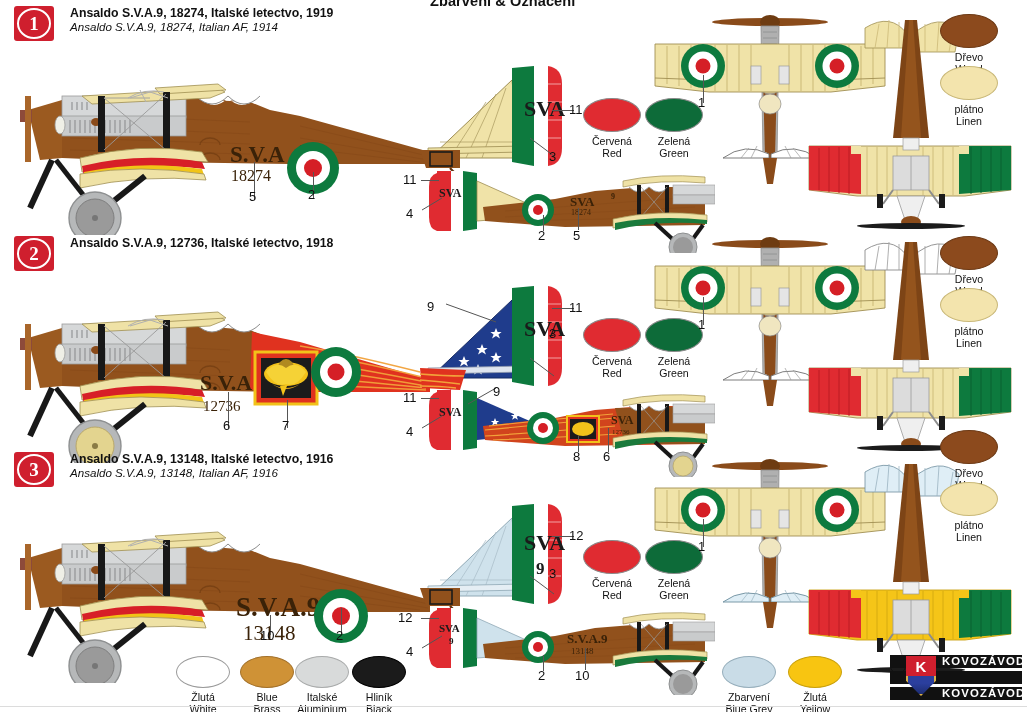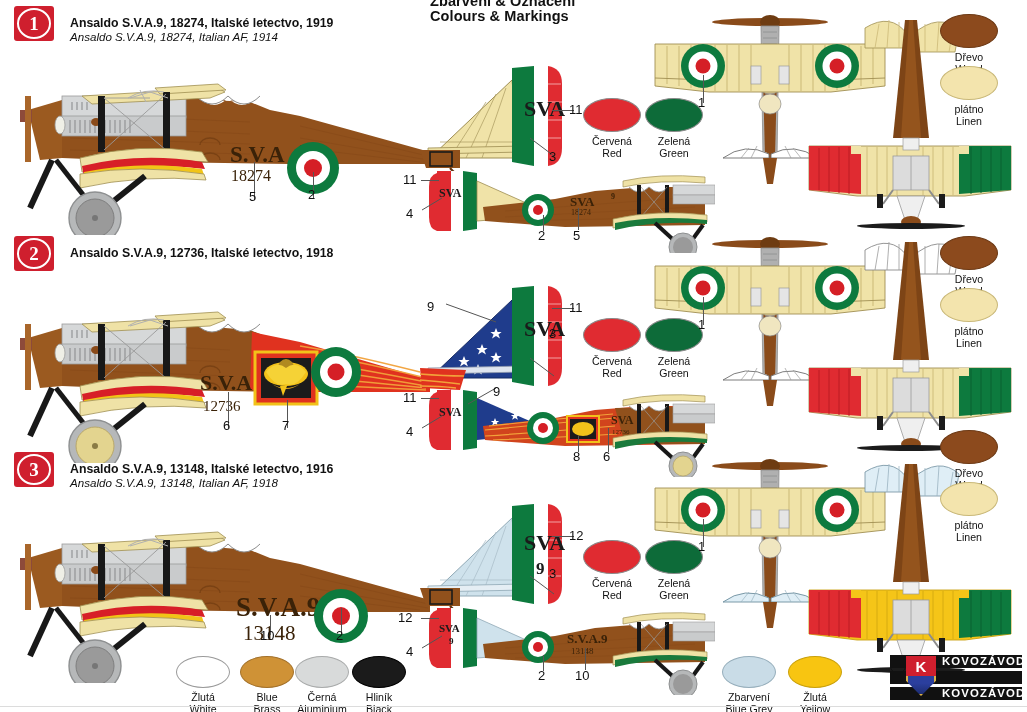--- a/index.html
+++ b/index.html
@@ -14,21 +14,21 @@
   
   .sheet-title{
     position:absolute;left:430px;top:-6px;width:340px;
     font-size:14.5px;font-weight:bold;line-height:15px;letter-spacing:.1px;
     color:#111;
   }
   .sheet-title div{white-space:nowrap;}
 
   
   .variant-head{position:absolute;left:70px;width:420px;}
-  .variant-head .cz{font-size:12.3px;font-weight:bold;line-height:14px;white-space:nowrap;margin-top:10px;}
+  .variant-head .cz{font-size:12.3px;font-weight:bold;line-height:14px;white-space:nowrap;}
   .variant-head .en{font-size:11.6px;font-style:italic;line-height:14px;white-space:nowrap;}
 
   .variant-badge{
     position:absolute;left:14px;width:40px;height:35px;
     background:#cf1f2e;border-radius:3px;
     display:flex;align-items:center;justify-content:center;
   }
   .variant-badge .circle{
     width:30px;height:27px;border-radius:50%;
     border:2.6px solid #ffffff;
@@ -89,21 +89,20 @@
   svg{display:block;}
   .nosel{user-select:none;}
 </style>
 </head>
 <body>
 
 <div id="sheet">
 
   <div class="sheet-title nosel">
     <div>Zbarvení &amp; Označení</div>
-    <div>Colours &amp; Markings</div>
   </div>
 
   <div class="variant-badge" style="top:6px">
     <div class="circle">
         <span>1</span>
       </div>
   </div>
   <div class="variant-head" style="top:6px">
     <div class="cz">Ansaldo S.V.A.9, 18274, Italské letectvo, 1919</div>
     <div class="en">Ansaldo S.V.A.9, 18274, Italian AF, 1914</div>
@@ -795,21 +794,21 @@
       </div>
   </div>
 
   <div class="variant-badge" style="top:452px">
     <div class="circle">
         <span>3</span>
       </div>
   </div>
   <div class="variant-head" style="top:452px">
     <div class="cz">Ansaldo S.V.A.9, 13148, Italské letectvo, 1916</div>
-    <div class="en">Ansaldo S.V.A.9, 13148, Italian AF, 1918</div>
+    <div class="en">Ansaldo S.V.A.9, 13148, Italian AF, 1916</div>
   </div>
 
   <svg style="position:absolute;left:0px;top:488px" width="430" height="195" viewBox="0 0 430 195">
     <path d="M28 70 L62 60 L62 118 L40 120 Z" fill="#9b5a20"></path>
     <path d="M62 58 L200 58 L250 62 L270 70 L300 76 L430 112 L430 124 L290 124 L160 122 L62 118 Z" fill="#91511c"></path>
     <g stroke="#7f4416" stroke-width=".7" opacity=".55">
       <path d="M70 74 L250 82" fill="none"></path>
         <path d="M70 86 L250 94" fill="none"></path>
       <path d="M70 98 L250 104" fill="none"></path>
         <path d="M70 110 L250 114" fill="none"></path>
@@ -1105,21 +1104,21 @@
   <div class="swatch sm" style="left:240px;top:656px">
     <div class="blob" style="background:#cf9236;border-color:#a3712a"></div>
     <div class="lbl">
         <span class="cz">Blue</span>
         <span class="en">Brass</span>
       </div>
   </div>
   <div class="swatch sm" style="left:295px;top:656px">
     <div class="blob" style="background:#d8dada;border-color:#a9abab"></div>
     <div class="lbl">
-        <span class="cz">Černá</span>
+        <span class="cz">Italské</span>
         <span class="en">Aluminium</span>
       </div>
   </div>
   <div class="swatch sm" style="left:352px;top:656px">
     <div class="blob" style="background:#1b1b1b;border-color:#000000"></div>
     <div class="lbl">
         <span class="cz">Hliník</span>
         <span class="en">Black</span>
       </div>
   </div>

